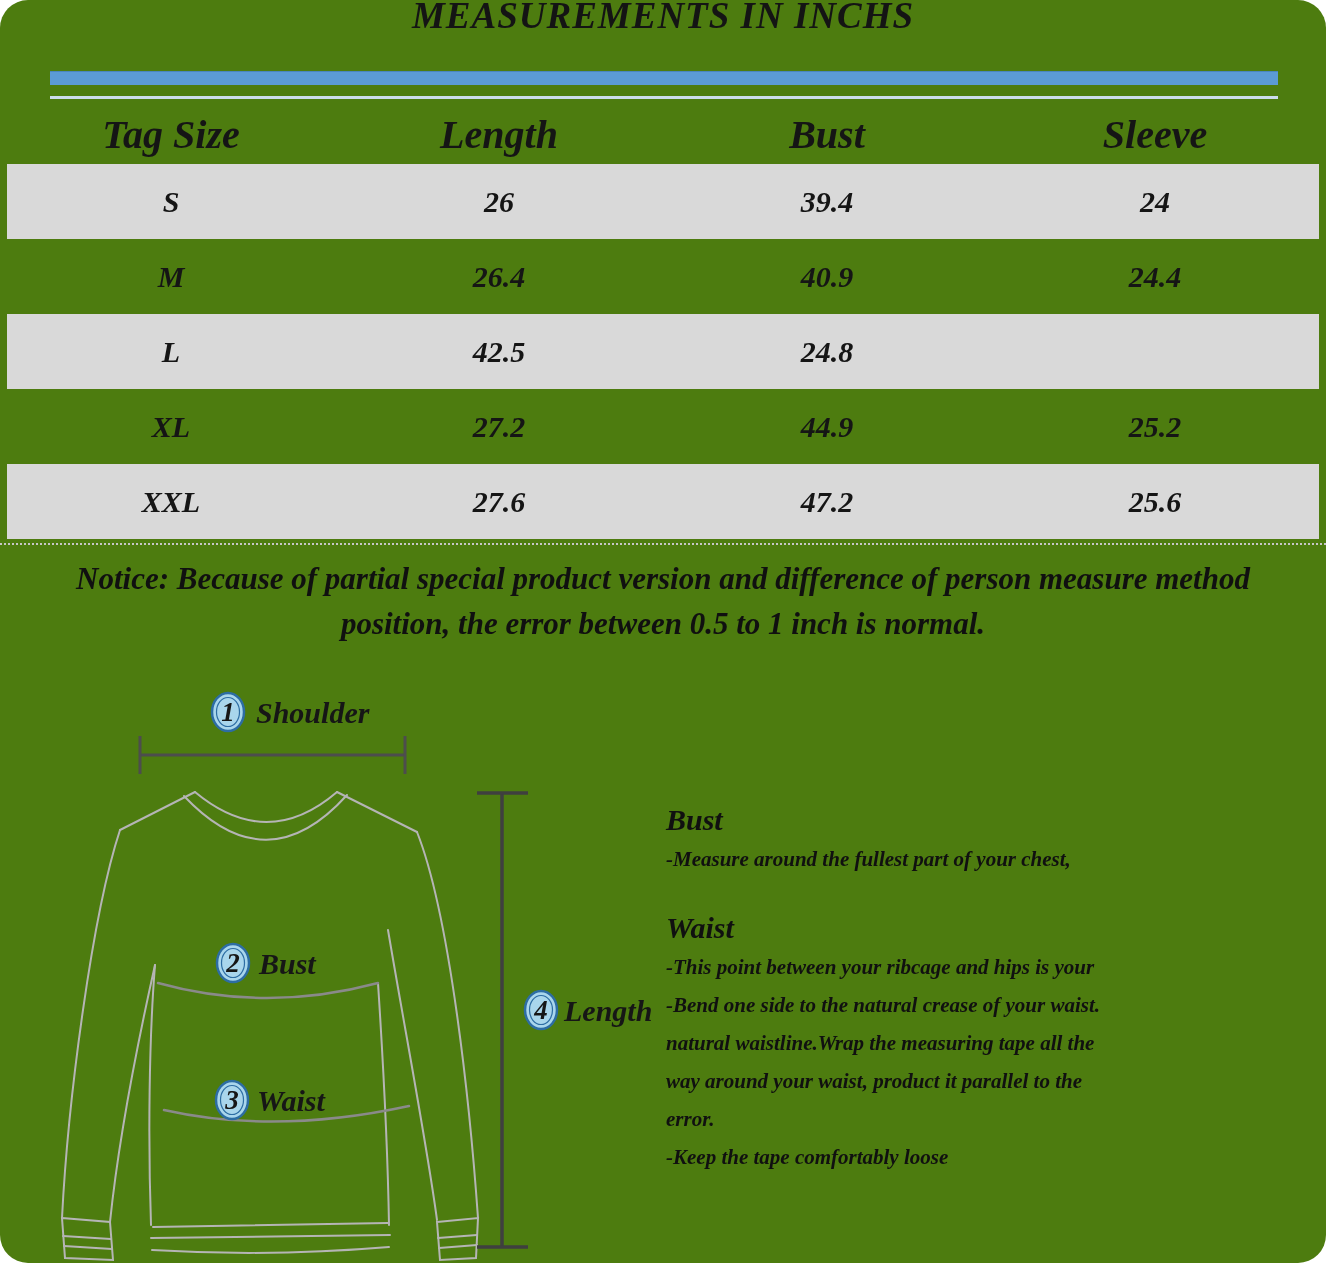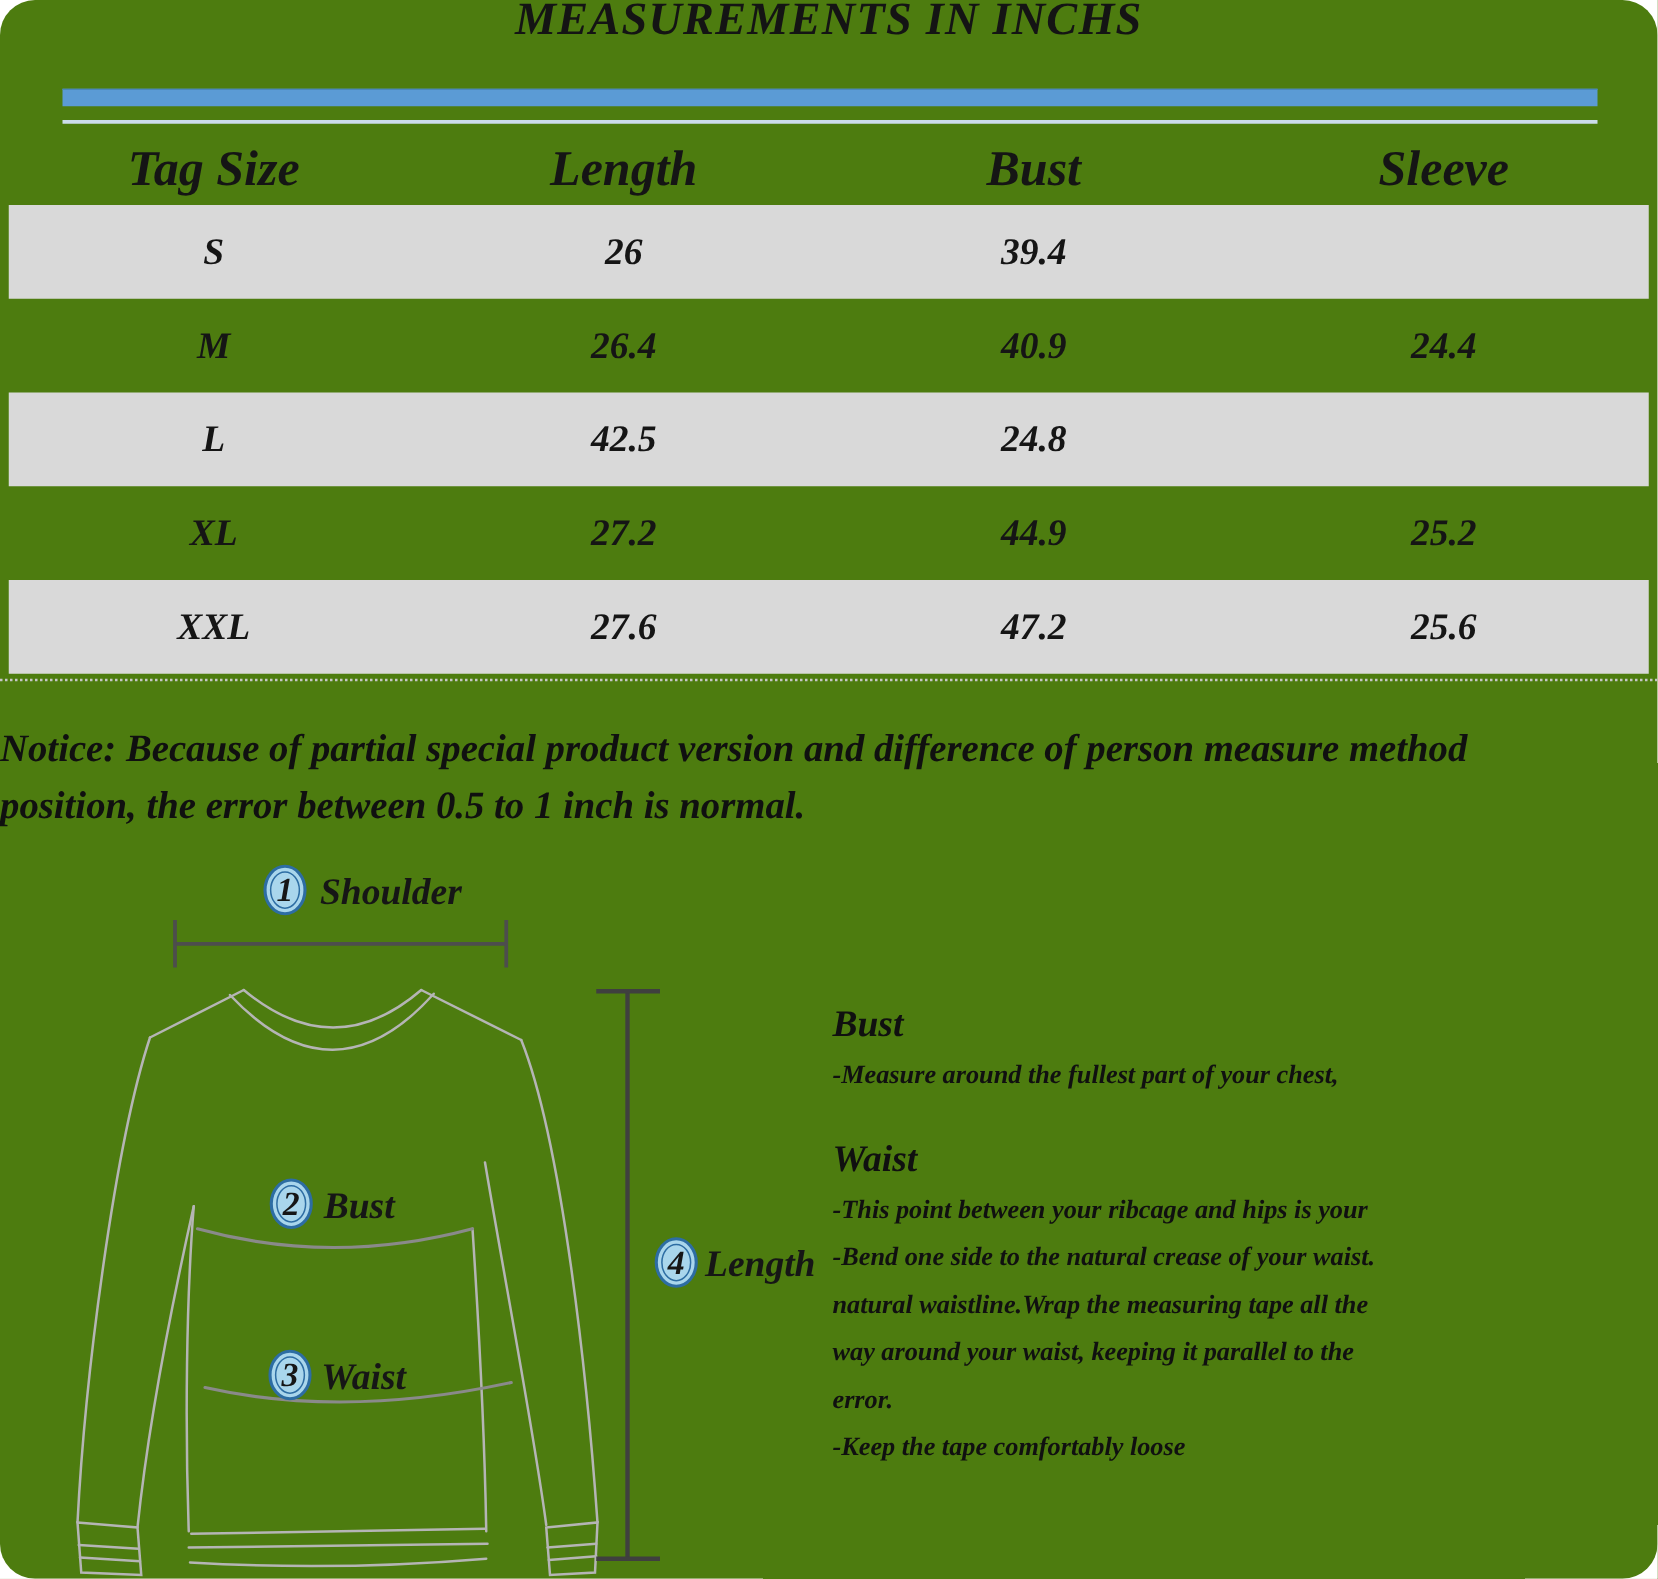--- a/index.html
+++ b/index.html
@@ -58,22 +58,23 @@
   }
   .trow.thead .cell { font-size: 40px; }
   .dotted-divider {
     position: absolute;
     left: 0; top: 543px;
     width: 1326px; height: 0;
     border-top: 2px dotted #c6c6c6;
   }
   .notice {
     position: absolute;
-    left: 0; top: 576px;
+    left: 0; top: 556px;
     width: 100%;
+    text-align: center;
     font-size: 31px;
     font-weight: bold;
     font-style: italic;
     line-height: 45px;
     color: #101010;
     white-space: nowrap;
   }
   .diagram {
     position: absolute;
     left: 0; top: 680px;
@@ -120,20 +121,21 @@
     <div class="trow thead">
       <div class="cell">Tag Size</div>
       <div class="cell">Length</div>
       <div class="cell">Bust</div>
       <div class="cell">Sleeve</div>
     </div>
     <div class="trow gray">
       <div class="cell">S</div>
       <div class="cell">26</div>
       <div class="cell">39.4</div>
+      <div class="cell">24</div>
     </div>
     <div class="trow">
       <div class="cell">M</div>
       <div class="cell">26.4</div>
       <div class="cell">40.9</div>
       <div class="cell">24.4</div>
     </div>
     <div class="trow gray">
       <div class="cell">L</div>
       <div class="cell">42.5</div>
@@ -237,18 +239,18 @@
     <text class="marker-label" x="564" y="341">Length</text>
   </svg>
 
   <div class="guide">
     <div class="g-head">Bust</div>
     <div class="g-line">-Measure around the fullest part of your chest,</div>
     <div class="g-head spaced">Waist</div>
     <div class="g-line">-This point between your ribcage and hips is your</div>
     <div class="g-line">-Bend one side to the natural crease of your waist.</div>
     <div class="g-line">natural waistline.Wrap the measuring tape all the</div>
-    <div class="g-line">way around your waist, keeping it parallel to the</div>
+    <div class="g-line">way around your waist, product it parallel to the</div>
     <div class="g-line">error.</div>
     <div class="g-line">-Keep the tape comfortably loose</div>
   </div>
 
 </div>
 
 </body></html>

